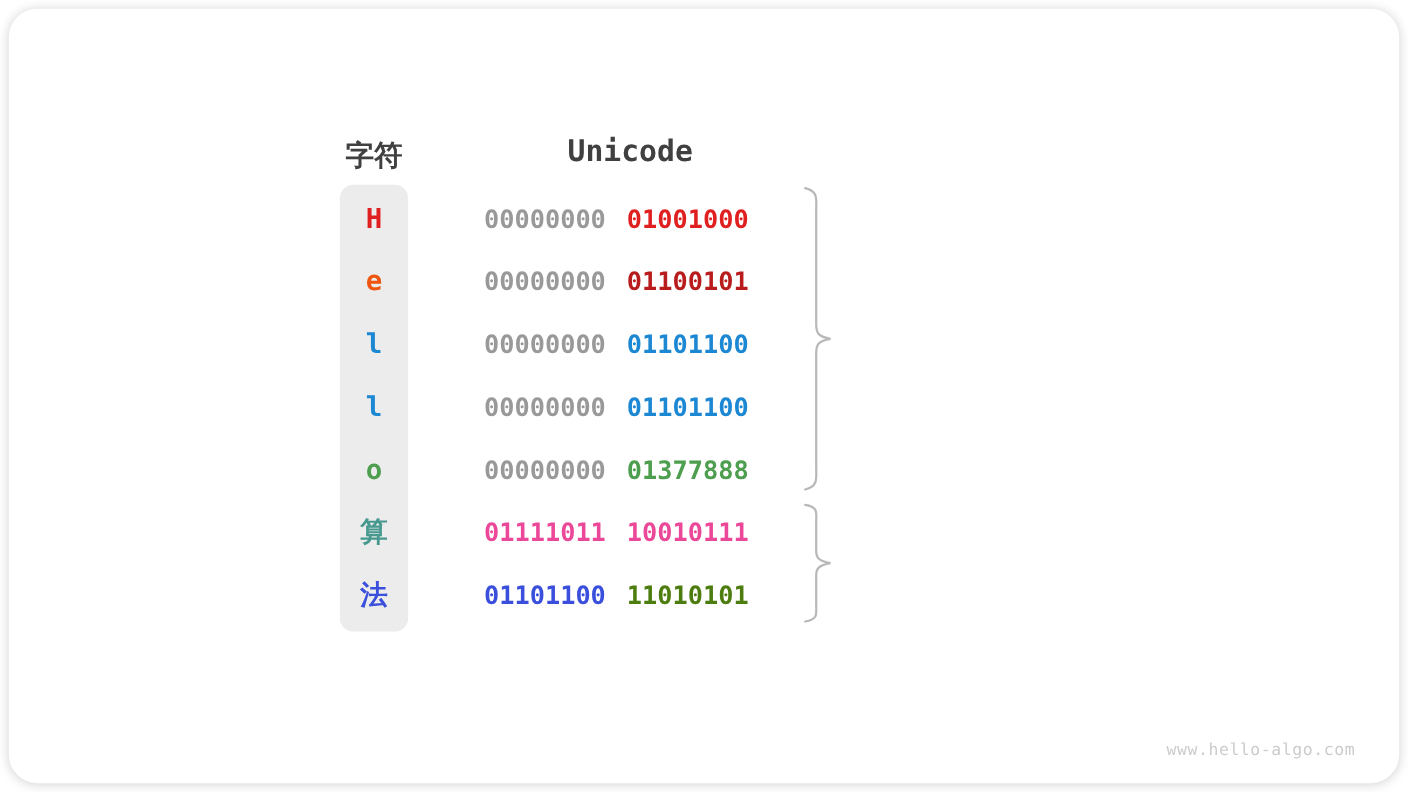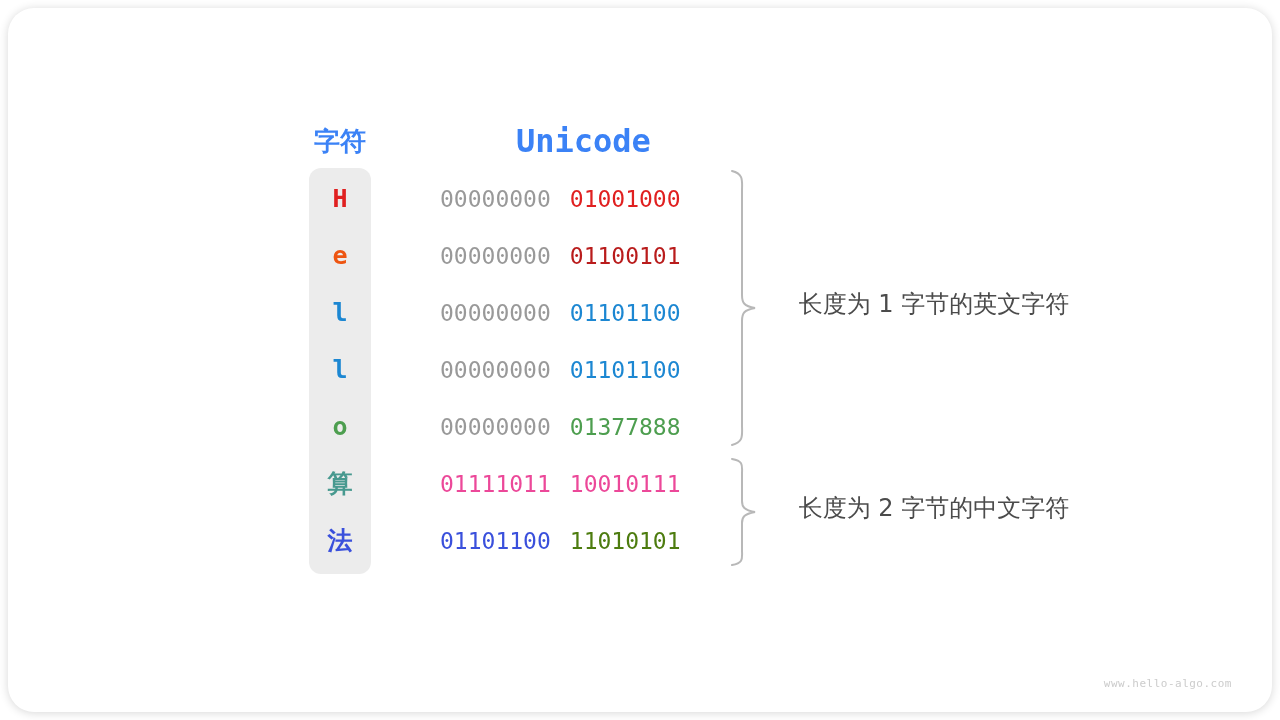--- a/index.html
+++ b/index.html
@@ -9,54 +9,54 @@
   .stage { position: relative; width: 1280px; height: 720px; }
 
   .card {
     position: absolute; left: 8px; top: 8px; width: 1264px; height: 704px;
     background: #ffffff; border-radius: 26px;
     box-shadow: 0 1px 10px rgba(0,0,0,0.16);
   }
 
   .mono { font-family: "DejaVu Sans Mono", "Liberation Mono", monospace; }
 
-  .hdr { position: absolute; color: #3b82f6; font-weight: bold; }
+  .hdr { position: absolute; color: #404040; font-weight: bold; }
   .hdr-char { left: 301px; top: 116px; width: 62px; text-align: center; font-size: 26px; }
-  .hdr-unicode { left: 508px; top: 114px; font-size: 32px; letter-spacing: 0px; }
+  .hdr-unicode { left: 508px; top: 114px; font-size: 27px; letter-spacing: 0px; }
 
   .char-col {
     position: absolute; left: 301px; top: 160px; width: 62px; height: 406px;
     background: #ececec; border-radius: 12px;
   }
 
   .row { position: absolute; left: 301px; height: 32px; display: flex; align-items: baseline; }
   .cell-char {
     width: 62px; text-align: center; font-size: 25px; font-weight: bold;
     font-family: "DejaVu Sans Mono", "Liberation Mono", monospace;
     line-height: 32px;
   }
   .byte {
     font-family: "DejaVu Sans Mono", "Liberation Mono", monospace;
-    font-size: 23px; font-weight: normal; line-height: 32px;
+    font-size: 23px; font-weight: bold; line-height: 32px;
   }
   .b1 { margin-left: 69px; }
   .b2 { margin-left: 19px; }
-  .light { font-weight: normal; }
+  .light { font-weight: bold; }
 
   .brace { position: absolute; left: 721px; }
 
   .annot {
     position: absolute; left: 770px; width: 312px; text-align: center;
     color: #4b4b4b; font-size: 24px; line-height: 30px;
   }
 
   .watermark {
     position: absolute; right: 40px; bottom: 22px;
     font-family: "DejaVu Sans Mono", "Liberation Mono", monospace;
-    font-size: 11px; color: #cccccc; letter-spacing: 0.5px;
+    font-size: 15px; color: #cccccc; letter-spacing: 0.5px;
   }
 </style>
 </head>
 <body>
 
 <div class="stage">
   <div class="card">
 
     <div class="hdr hdr-char">字符</div>
     <div class="hdr hdr-unicode mono">Unicode</div>
@@ -107,23 +107,19 @@
 
     <svg class="brace" style="top:161px" width="30" height="278" viewBox="0 0 30 278">
       <path d="M3,2 C15,5 13,12 13,22 L13,126 C13,134 15,137 26,139 C15,141 13,144 13,152 L13,256 C13,266 15,273 3,276" fill="none" stroke="#b8b8b8" stroke-width="2" stroke-linecap="round"></path>
     </svg>
 
     <svg class="brace" style="top:449px" width="30" height="110" viewBox="0 0 30 110">
       <path d="M3,2 C15,4 13,9 13,17 L13,44 C13,50 15,53 26,55 C15,57 13,60 13,66 L13,93 C13,101 15,106 3,108" fill="none" stroke="#b8b8b8" stroke-width="2" stroke-linecap="round"></path>
     </svg>
 
     <div class="annot" style="top:281px">
-      <div>长度为 1 字节的英文字符</div>
     </div>
 
-    <div class="annot" style="top:485px">
-      <div>长度为 2 字节的中文字符</div>
-    </div>
 
     <div class="watermark">www.hello-algo.com</div>
 
   </div>
 </div>
 
 </body></html>

